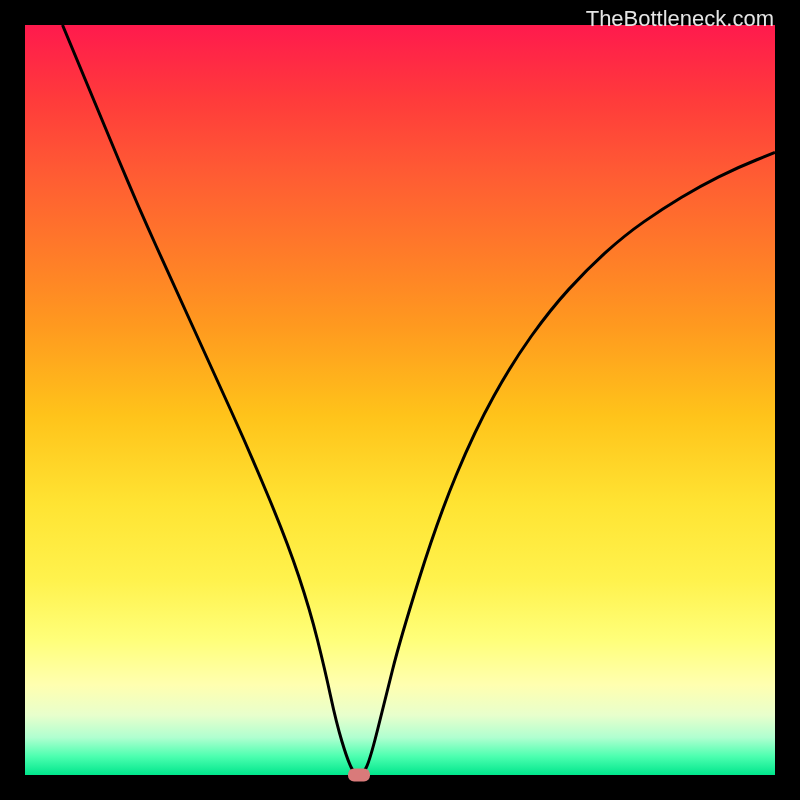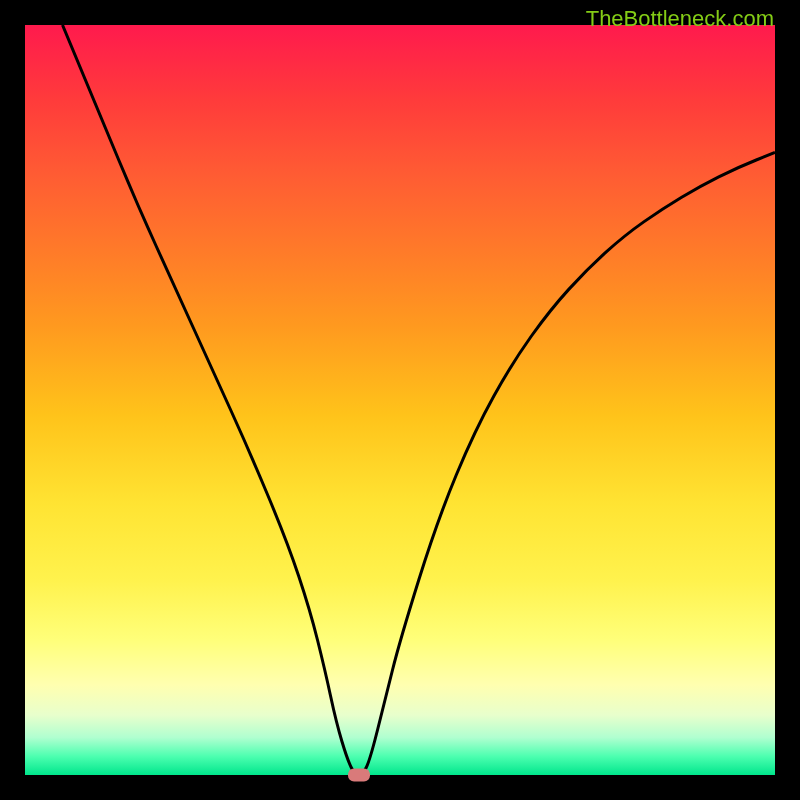--- a/index.html
+++ b/index.html
@@ -37,21 +37,21 @@
       #b0ffd0 95%,
       #4dffb0 97.5%,
       #00e68c 100%
     );
   }
   .attribution {
     position: absolute;
     top: 6px;
     right: 26px;
     font-size: 22px;
-    color: #84cc16;
+    color: #e5e5e5;
     font-weight: 500;
     z-index: 5;
   }
   svg.curve {
     position: absolute;
     left: 0;
     top: 0;
     width: 750px;
     height: 750px;
   }

